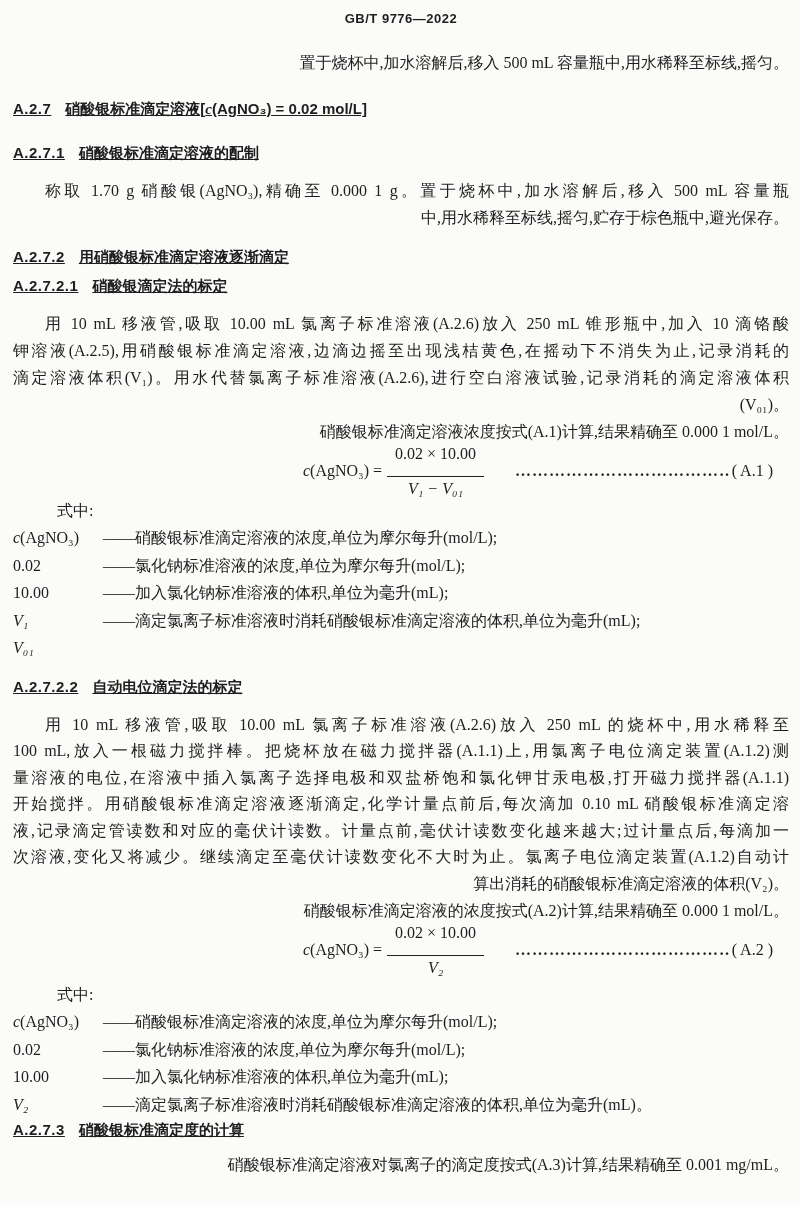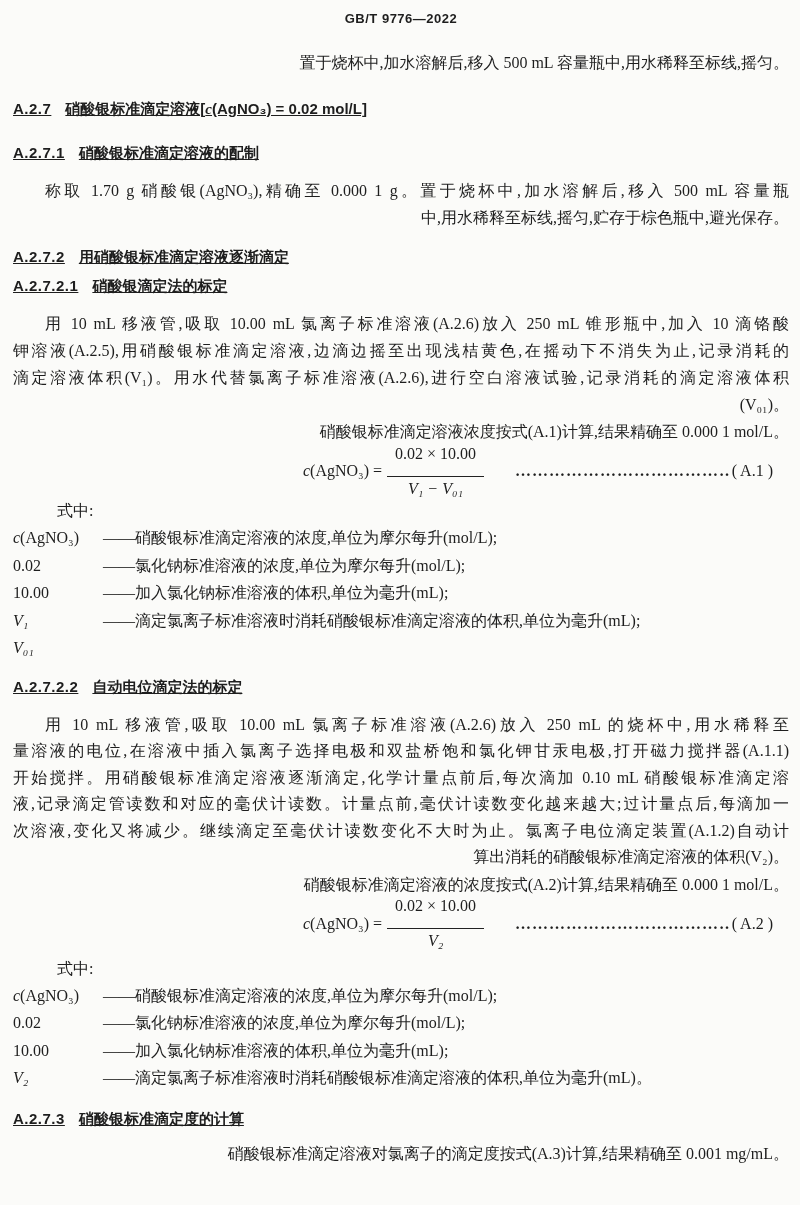--- a/index.html
+++ b/index.html
@@ -33,21 +33,21 @@
 
   .intro    { margin-top:19px; }
   .h-a27    { margin-top:21px; }
   .h-a271   { margin-top:20px; }
   .p-a271   { margin-top:12px; }
   .h-a272   { margin-top:14px; }
   .h-a2721  { margin-top:5px; }
   .p-a2721  { margin-top:12px; }
   .h-a2722  { margin-top:13px; }
   .p-a2722  { margin-top:13px; }
-  .h-a273   { margin-top:15px; }
+  .h-a273   { }
   .p-a273   { margin-top:9px; }
   .where2-label { margin-top:5px; }
 
   .formula {
     height:52px; display:flex; align-items:center;
     margin-left:290px; margin-right:16px;
   }
   .f-lhs { white-space:nowrap; }
   .ital { font-style:italic; }
   .frac { display:inline-block; text-align:center; margin:0 5px; }
@@ -133,20 +133,21 @@
   <div class="where-row">
     <span class="where-term"><span class="ital">V₀₁</span><span></span></span>
   </div>
 
   <div class="heading h-a2722">
     <span class="num">A.2.7.2.2</span><span>自动电位滴定法的标定</span>
   </div>
 
   <div class="p-a2722 tight">
     <div class="line indent just">用 10 mL 移液管,吸取 10.00 mL 氯离子标准溶液(A.2.6)放入 250 mL 的烧杯中,用水稀释至</div>
+    <div class="line just">100 mL,放入一根磁力搅拌棒。把烧杯放在磁力搅拌器(A.1.1)上,用氯离子电位滴定装置(A.1.2)测</div>
     <div class="line just">量溶液的电位,在溶液中插入氯离子选择电极和双盐桥饱和氯化钾甘汞电极,打开磁力搅拌器(A.1.1)</div>
     <div class="line just">开始搅拌。用硝酸银标准滴定溶液逐渐滴定,化学计量点前后,每次滴加 0.10 mL 硝酸银标准滴定溶</div>
     <div class="line just">液,记录滴定管读数和对应的毫伏计读数。计量点前,毫伏计读数变化越来越大;过计量点后,每滴加一</div>
     <div class="line just">次溶液,变化又将减少。继续滴定至毫伏计读数变化不大时为止。氯离子电位滴定装置(A.1.2)自动计</div>
     <div class="line">算出消耗的硝酸银标准滴定溶液的体积(V₂)。</div>
   </div>
 
   <div class="line indent">硝酸银标准滴定溶液的浓度按式(A.2)计算,结果精确至 0.000 1 mol/L。</div>
 
   <div class="formula">

